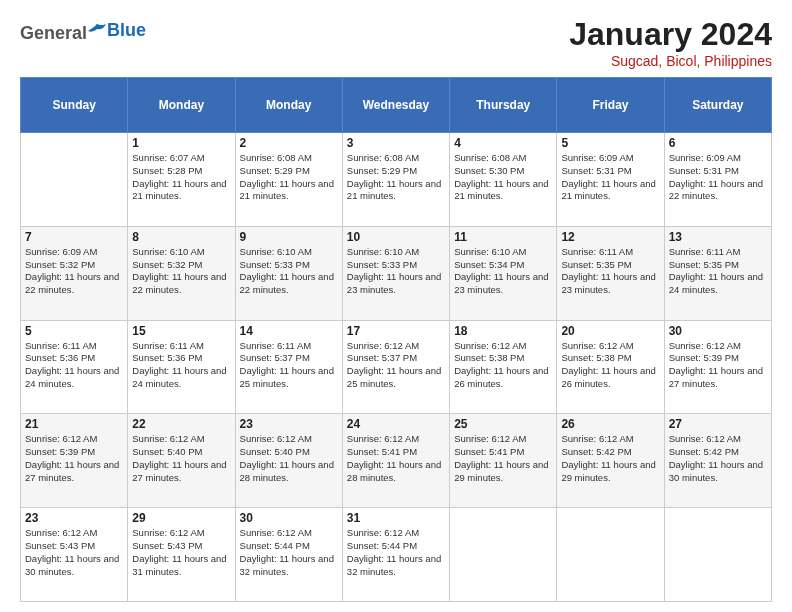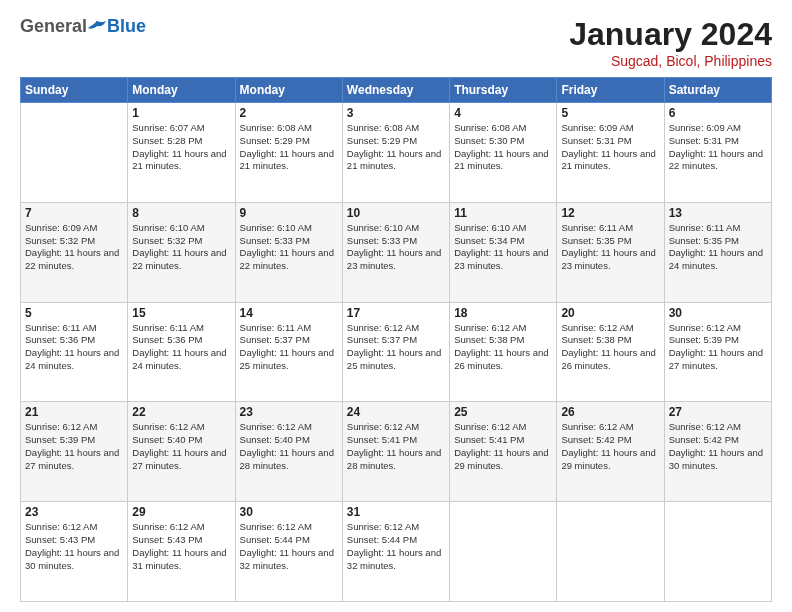--- a/index.html
+++ b/index.html
@@ -28,21 +28,21 @@
       flex-direction: column;
       align-items: flex-start;
     }
     .logo-text {
       display: flex;
       align-items: center;
       font-size: 18px;
       font-weight: bold;
       color: #333;
     }
-    .logo-general { color: #555; }
+    .logo-general { color: #555; margin-top: 7px; }
     .logo-blue { color: #1a6bb5; }
     .logo-icon {
       width: 18px;
       height: 14px;
       margin-left: 1px;
       margin-right: 1px;
     }
     .title-block {
       text-align: right;
     }
@@ -60,22 +60,22 @@
       border: 1px solid #ccc;
       border-collapse: collapse;
       width: 100%;
       table-layout: fixed;
     }
     .calendar th {
       background: #3a6bb5;
       color: #fff;
       font-size: 12px;
       font-weight: bold;
-      padding: 5px 4px;
-      text-align: left;
+      padding: 20px 4px;
+      text-align: center;
       border: 1px solid #5588cc;
     }
     .calendar td {
       border: 1px solid #ccc;
       vertical-align: top;
       padding: 3px 4px;
       font-size: 10px;
       color: #333;
       height: 88px;
     }

